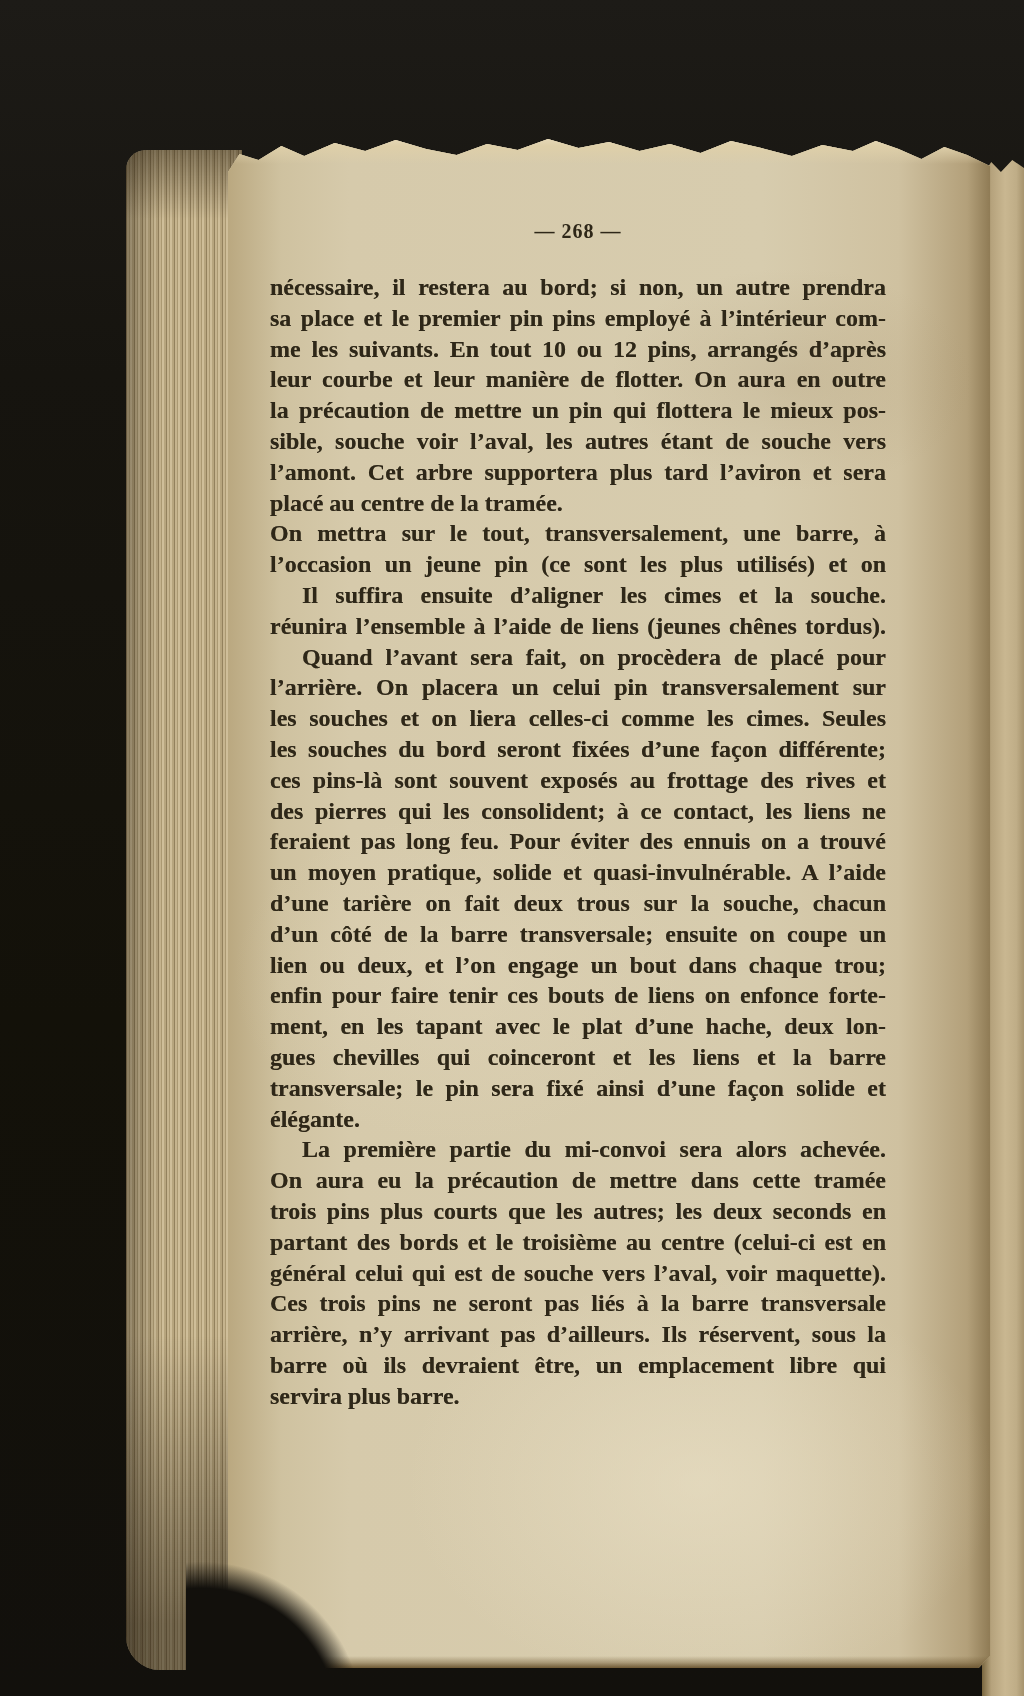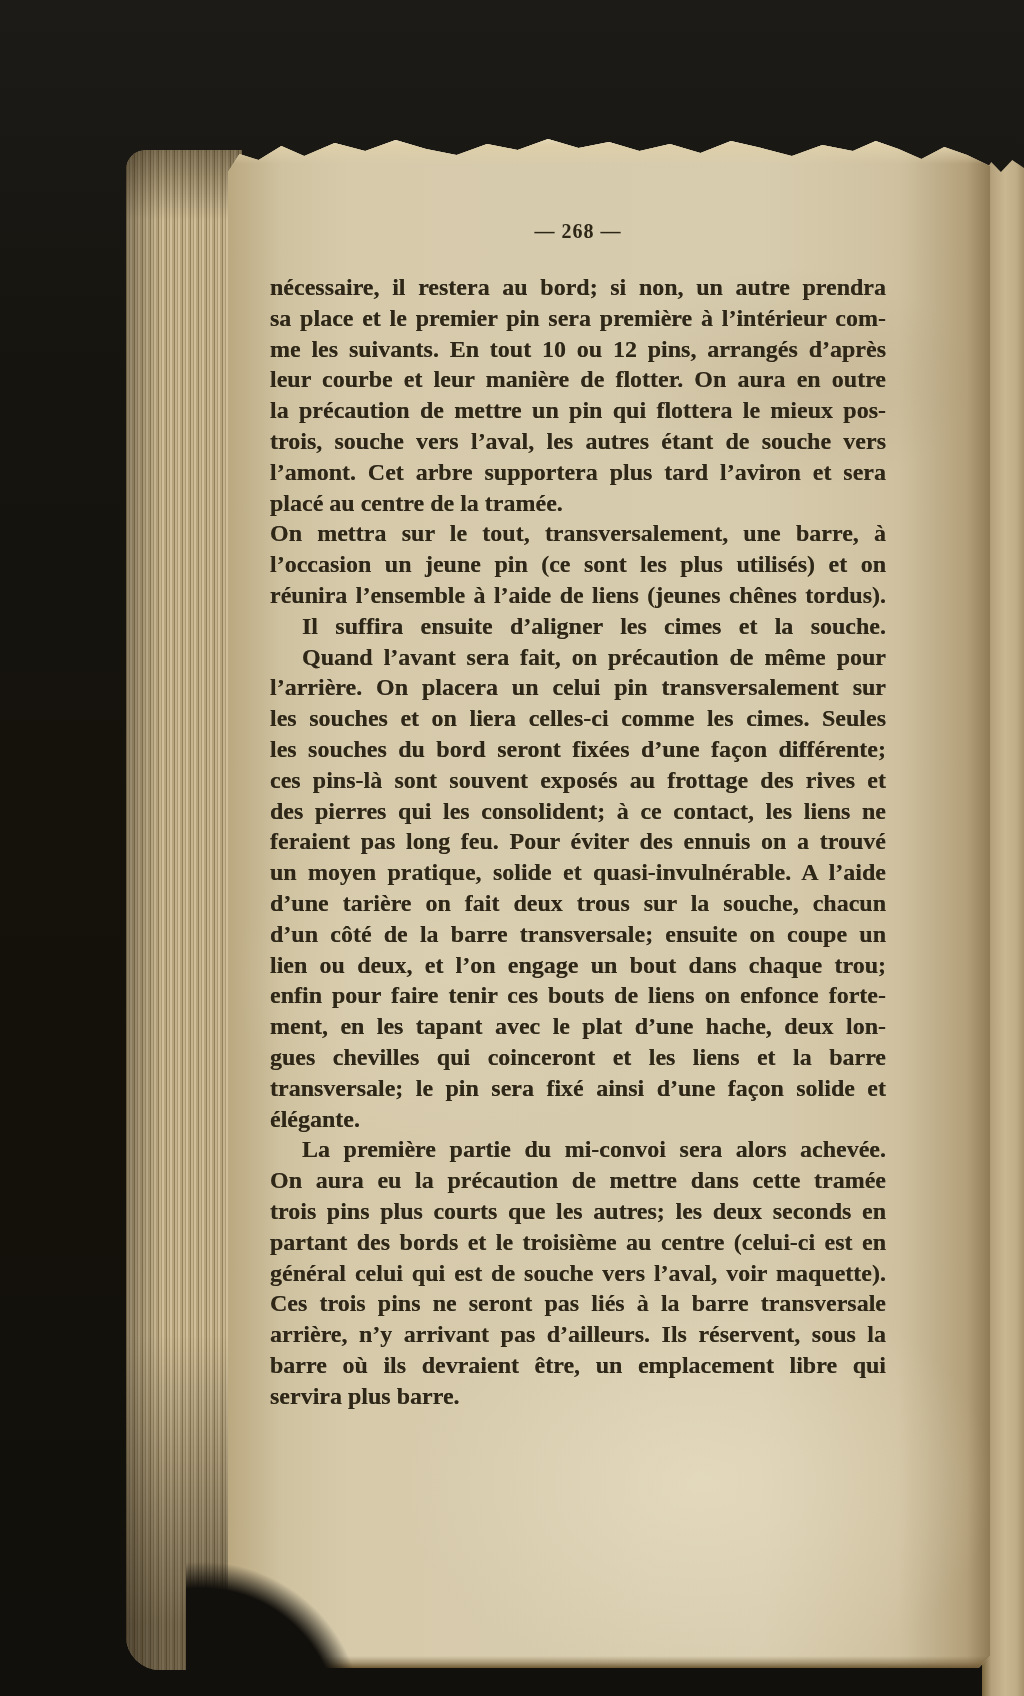--- a/index.html
+++ b/index.html
@@ -77,32 +77,32 @@
 <body>
 
 <div class="scene">
   <div class="fore-edge-band"></div>
   <div class="gutter-page-strip"></div>
 
   <div class="book-page">
     <div class="page-number">— 268 —</div>
     <div class="text-block">
         <div class="line just">nécessaire, il restera au bord; si non, un autre prendra</div>
-        <div class="line just">sa place et le premier pin sera première à l’intérieur com-</div>
+        <div class="line just">sa place et le premier pin pins employé à l’intérieur com-</div>
         <div class="line just">me les suivants. En tout 10 ou 12 pins, arrangés d’après</div>
         <div class="line just">leur courbe et leur manière de flotter. On aura en outre</div>
         <div class="line just">la précaution de mettre un pin qui flottera le mieux pos-</div>
-        <div class="line just">trois, souche vers l’aval, les autres étant de souche vers</div>
+        <div class="line just">sible, souche voir l’aval, les autres étant de souche vers</div>
         <div class="line just">l’amont. Cet arbre supportera plus tard l’aviron et sera</div>
         <div class="line">placé au centre de la tramée.</div>
         <div class="line just">On mettra sur le tout, transversalement, une barre, à</div>
         <div class="line just">l’occasion un jeune pin (ce sont les plus utilisés) et on</div>
+        <div class="line indent just">Il suffira ensuite d’aligner les cimes et la souche.</div>
         <div class="line just">réunira l’ensemble à l’aide de liens (jeunes chênes tordus).</div>
-        <div class="line indent just">Il suffira ensuite d’aligner les cimes et la souche.</div>
-        <div class="line indent just">Quand l’avant sera fait, on précaution de même pour</div>
+        <div class="line indent just">Quand l’avant sera fait, on procèdera de placé pour</div>
         <div class="line just">l’arrière. On placera un celui pin transversalement sur</div>
         <div class="line just">les souches et on liera celles-ci comme les cimes. Seules</div>
         <div class="line just">les souches du bord seront fixées d’une façon différente;</div>
         <div class="line just">ces pins-là sont souvent exposés au frottage des rives et</div>
         <div class="line just">des pierres qui les consolident; à ce contact, les liens ne</div>
         <div class="line just">feraient pas long feu. Pour éviter des ennuis on a trouvé</div>
         <div class="line just">un moyen pratique, solide et quasi-invulnérable. A l’aide</div>
         <div class="line just">d’une tarière on fait deux trous sur la souche, chacun</div>
         <div class="line just">d’un côté de la barre transversale; ensuite on coupe un</div>
         <div class="line just">lien ou deux, et l’on engage un bout dans chaque trou;</div>

